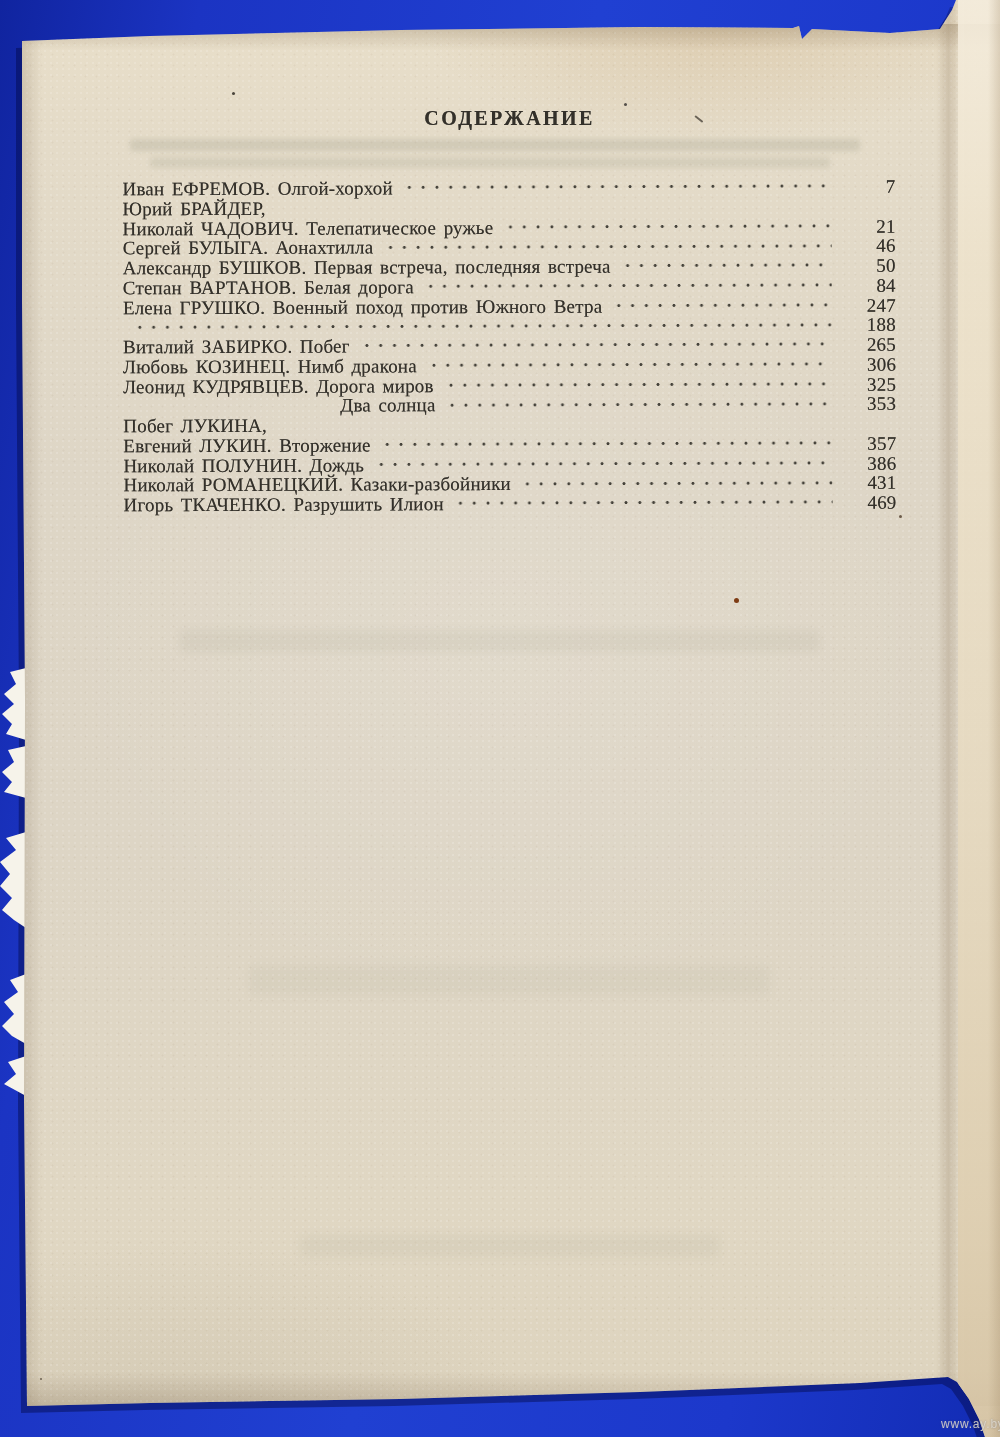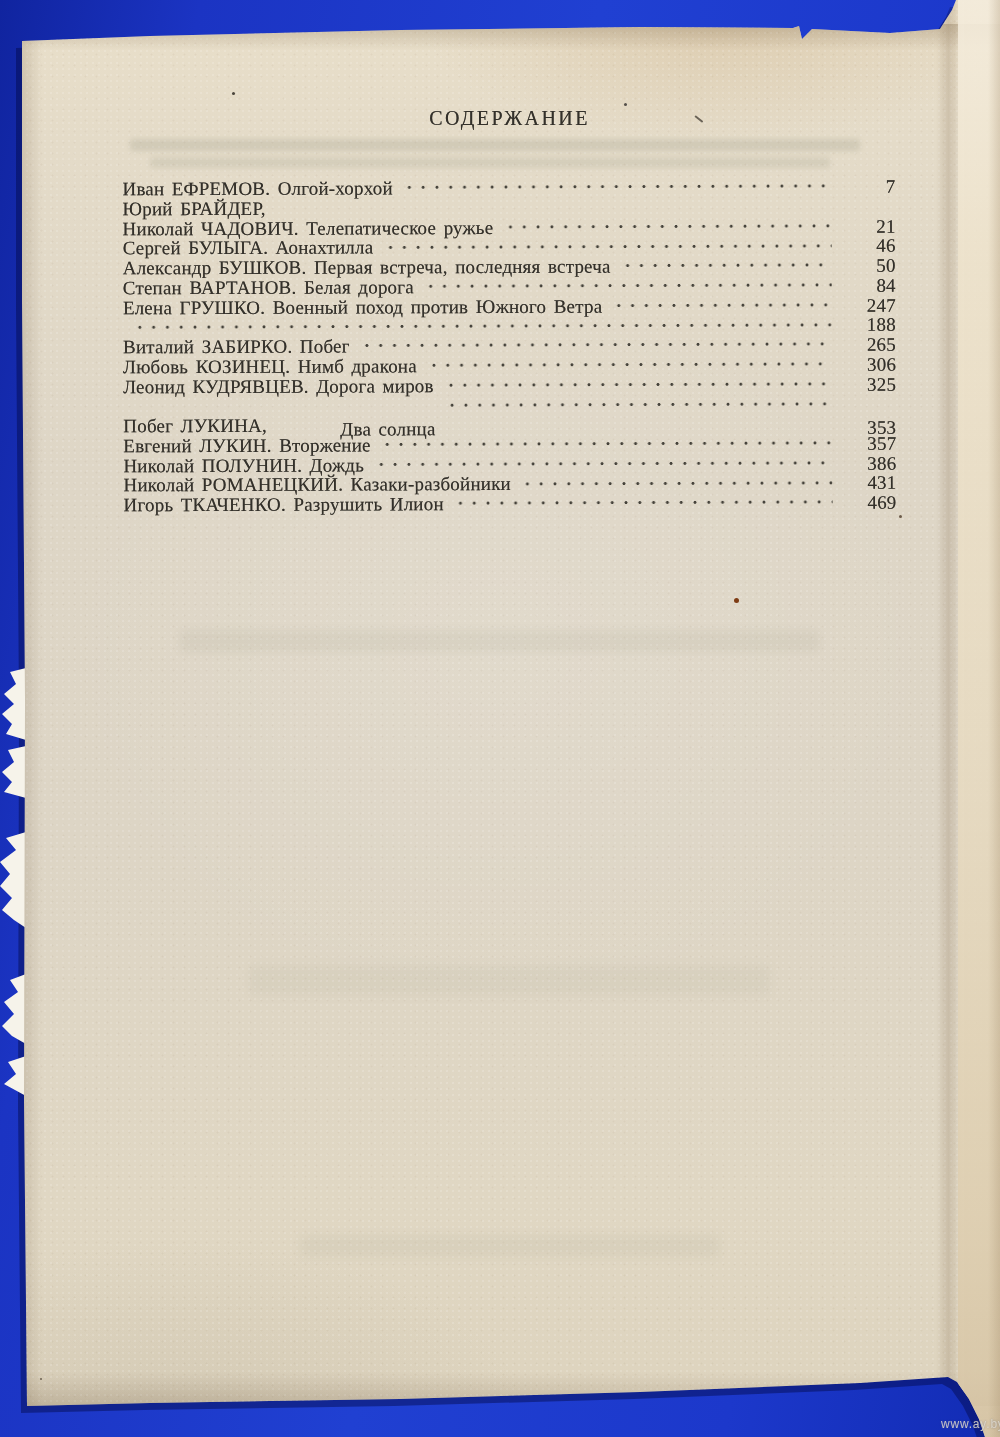--- a/index.html
+++ b/index.html
@@ -68,29 +68,30 @@
   .s3{left:734px;top:598px;width:5px;height:5px;background:#7e3c14;}
   .s4{left:899px;top:515px;width:3px;height:3px;background:#6b5b4a;}
   .s5{left:40px;top:1378px;width:2px;height:2px;background:#6b6150;}
   .hair{position:absolute;left:694px;top:118px;width:10px;height:1.6px;background:#6b6458;transform:rotate(38deg);border-radius:2px;}
 
   
   .toc-title{
     position:absolute;left:123px;top:107px;width:773px;z-index:4;
     text-align:center;font-size:20px;letter-spacing:2.4px;color:var(--ink,#33302a);
     text-shadow:0 0 .4px rgba(46,44,38,.65);
+    font-weight:bold;
   }
   .toc-rows{
     position:absolute;left:123px;top:178px;width:773px;z-index:4;
     font-size:19px;color:var(--ink,#33302a);letter-spacing:.2px;word-spacing:2.5px;
     text-shadow:0 0 .4px rgba(46,44,38,.6);transform:rotate(-.2deg);
   }
   .row{display:flex;align-items:baseline;height:19.75px;line-height:19.75px;}
   .row .t{white-space:pre;}
-  .row.indent .t{padding-left:217px;margin-top:24px;}
+  .row.indent .t{padding-left:217px;}
   .leader{flex:1 1 auto;align-self:stretch;margin:0 6px 0 10px;
     background-image:radial-gradient(circle, #45423a 1.25px, rgba(0,0,0,0) 1.8px);
     background-size:13.8px 13.8px;background-repeat:repeat-x;background-position:left calc(100% - 3.5px);}
   .leader.none{background:none;}
   .num{flex:0 0 58px;text-align:right;}
 
   .watermark{
     position:absolute;left:941px;top:1417px;z-index:6;
     font-family:"Liberation Sans", sans-serif;font-size:12px;letter-spacing:.8px;
     color:rgba(224,220,207,.85);text-shadow:0 0 2px rgba(95,95,120,.55);

